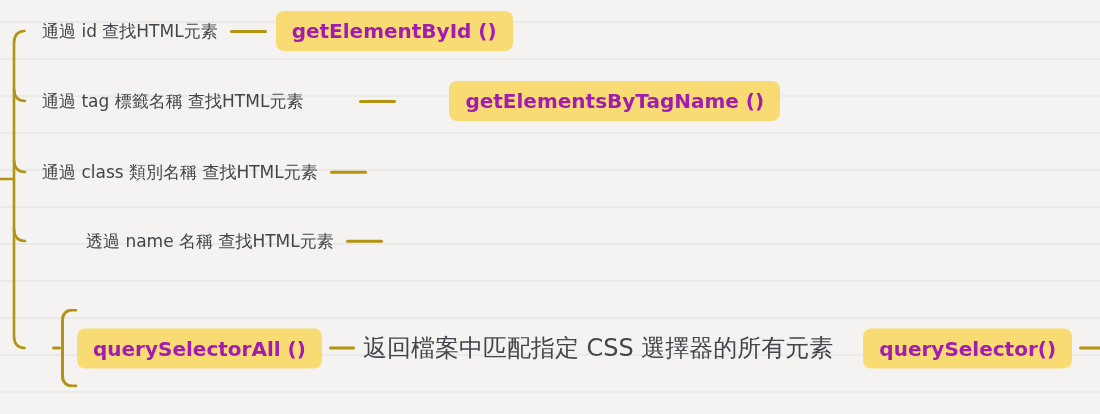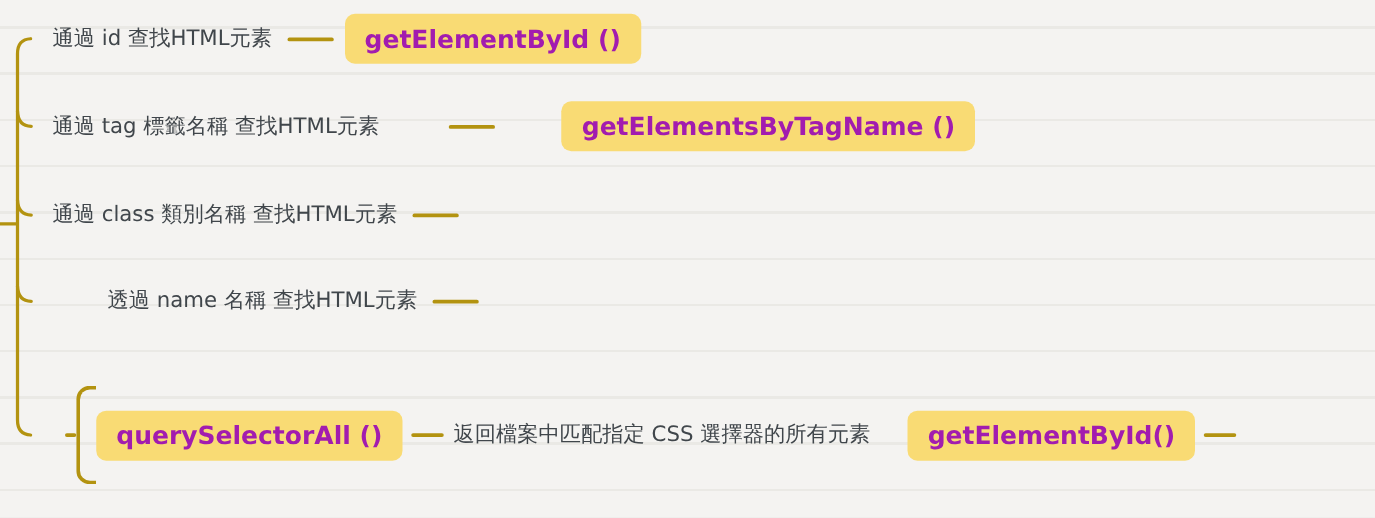--- a/index.html
+++ b/index.html
@@ -35,21 +35,21 @@
   .hline.to-node{width:37px;margin:0 9px 0 12px;}
   .hline.to-desc{width:26px;margin:0 8px 0 7px;}
   .hline.stub{width:9px;margin:0 0 0 10px;}
   .node{
     background:#f9db74;color:#a21caf;
     font-weight:bold;font-size:20px;line-height:26px;
     padding:7px 16px;border-radius:8px;
     flex:0 0 auto;
   }
   .desc{
-    font-size:17px;color:#40464b;line-height:1.2;
+    font-size:24px;color:#40464b;line-height:1.2;
   }
   .bracket{
     width:13px;height:73px;
     border:3px solid #b39310;border-right:none;
     border-radius:11px 0 0 11px;
     flex:0 0 auto;
   }
   .childcol{
     display:flex;flex-direction:row;gap:30px;
   }
@@ -97,20 +97,20 @@
     <span class="bracket"></span>
     <div class="childcol">
 
       <div class="childrow">
         <span class="node">querySelectorAll ()</span>
         <span class="hline to-desc"></span>
         <span class="desc">返回檔案中匹配指定 CSS 選擇器的所有元素</span>
       </div>
 
       <div class="childrow">
-        <span class="node">getElementById()</span>
+        <span class="node">querySelector()</span>
         <span class="hline to-desc"></span>
       </div>
 
     </div>
   </div>
 
 </div>
 
 </body></html>

